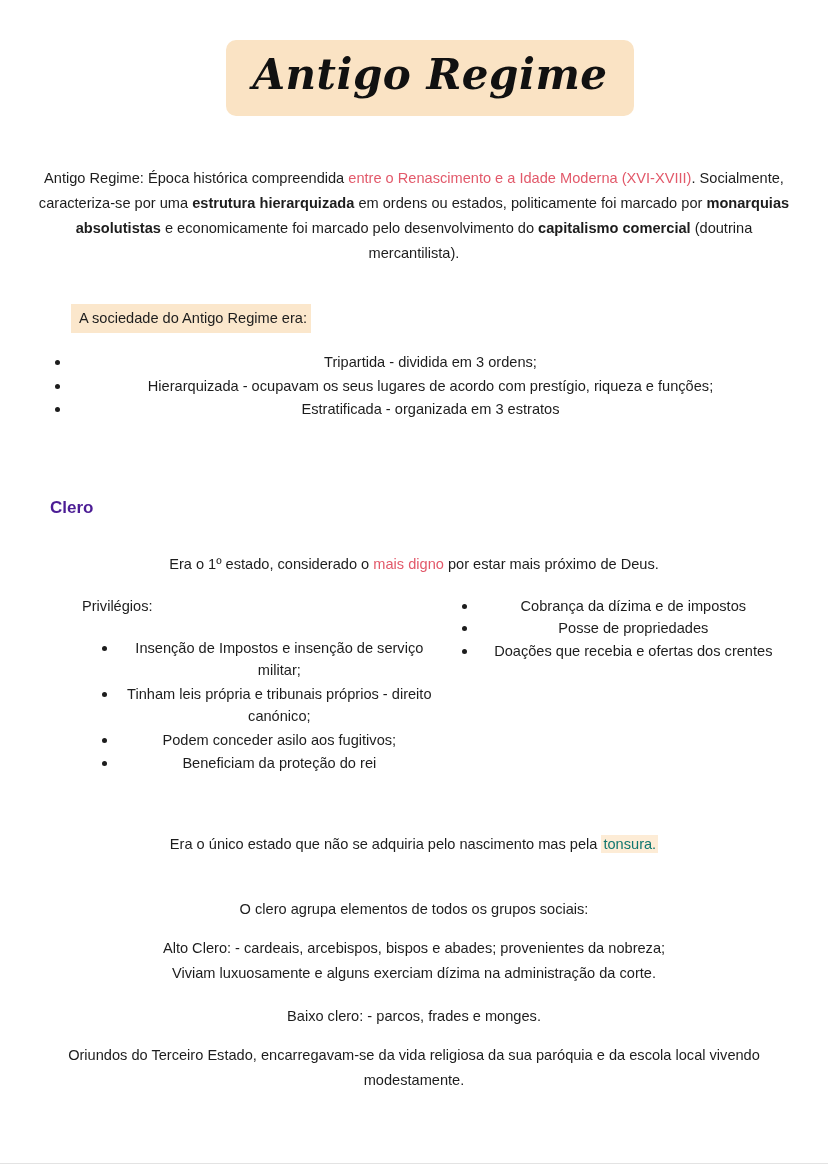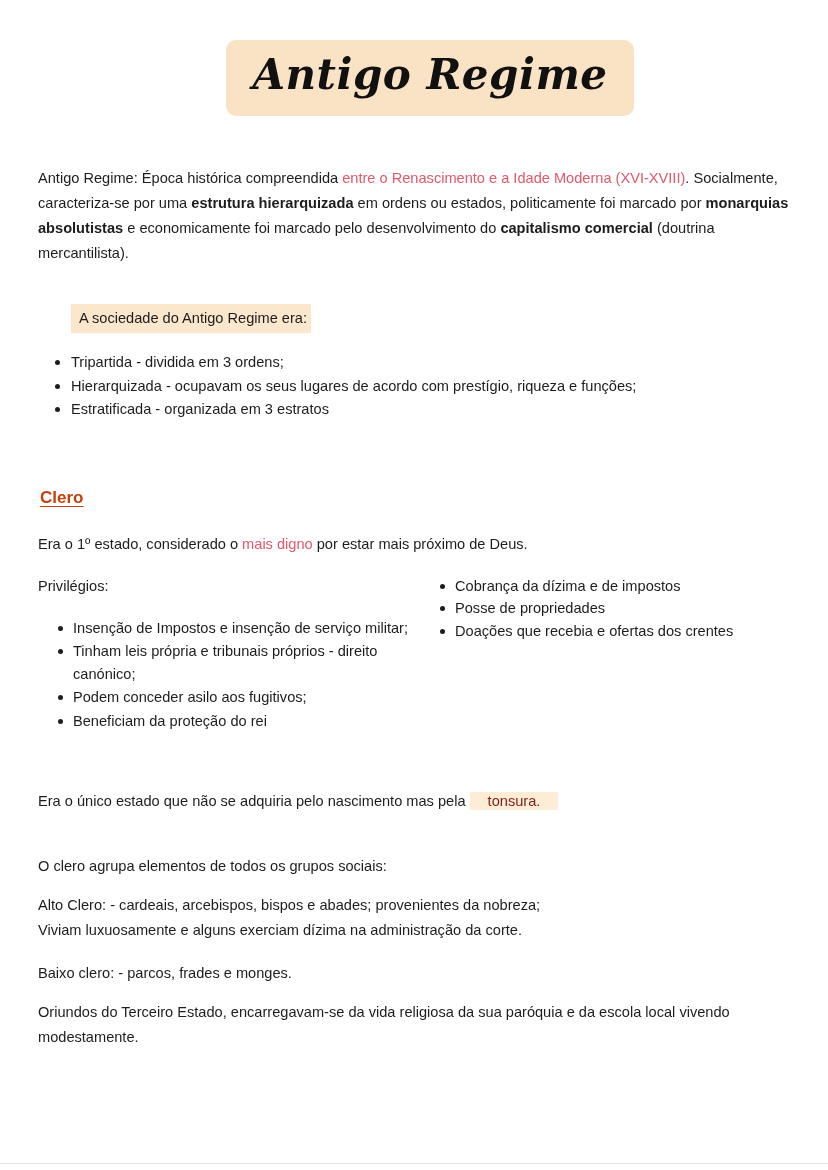--- a/index.html
+++ b/index.html
@@ -55,57 +55,58 @@
     top: 166px;
     left: 38px;
     width: 752px;
   }
 
   p.para {
     margin: 0 0 0 0;
     font-size: 14.6px;
     line-height: 25px;
     color: #1d1d1d;
-    text-align: left;
+    text-align: center;
   }
 
   .sp-14 { height: 14px; }
   .sp-18 { height: 18px; }
   .sp-20 { height: 20px; }
   .sp-24 { height: 24px; }
   .sp-40 { height: 40px; }
   .sp-56 { height: 56px; }
   .sp-62 { height: 62px; }
 
   b, .bold { font-weight: bold; }
   .red { color: #e2596a; }
   .hl-red {
     background: #fdecd6;
-    color: #7f1d1d;
-    padding: 1px 18px;
+    color: #0f766e;
+    padding: 1px 2px;
   }
 
   .indent-para { text-indent: 34px; }
 
   
   .callout {
     margin-left: 33px;
     display: inline-block;
     font-size: 14.6px;
     line-height: 24px;
     background: #fbe7cc;
     padding: 2px 4px 3px 8px;
     color: #1d1d1d;
   }
 
   
   ul.bullets {
     margin: 0;
     padding: 0;
     list-style: none;
+    text-align: center;
   }
   ul.bullets li {
     position: relative;
     padding-left: 33px;
     font-size: 14.6px;
     line-height: 22.5px;
     color: #1d1d1d;
     margin-bottom: 1px;
   }
   ul.bullets li::before {
@@ -115,35 +116,34 @@
     top: 9px;
     width: 5px;
     height: 5px;
     border-radius: 50%;
     background: #1d1d1d;
   }
   ul.bullets.tight li { margin-bottom: 0; }
 
   
   h2.section {
-    margin: 2px;
+    margin: 12px;
     font-size: 17px;
     line-height: 24px;
     font-weight: bold;
-    color: #c2410c;
-    text-decoration: underline;
+    color: #4c1d95;
     text-underline-offset: 3px;
   }
 
   
   .two-col {
     display: flex;
     width: 752px;
   }
-  .col-left { width: 382px; }
+  .col-left { width: 382px; margin-left: 44px; }
   .col-right { width: 370px; }
   .col-head {
     font-size: 14.6px;
     line-height: 22px;
     color: #1d1d1d;
     margin-bottom: 20px;
   }
   .col-right .col-head { margin-bottom: 20px; }
   ul.bullets.col-list li { padding-left: 35px; line-height: 22.5px; }
   ul.bullets.col-list li::before { left: 20px; top: 9px; }

